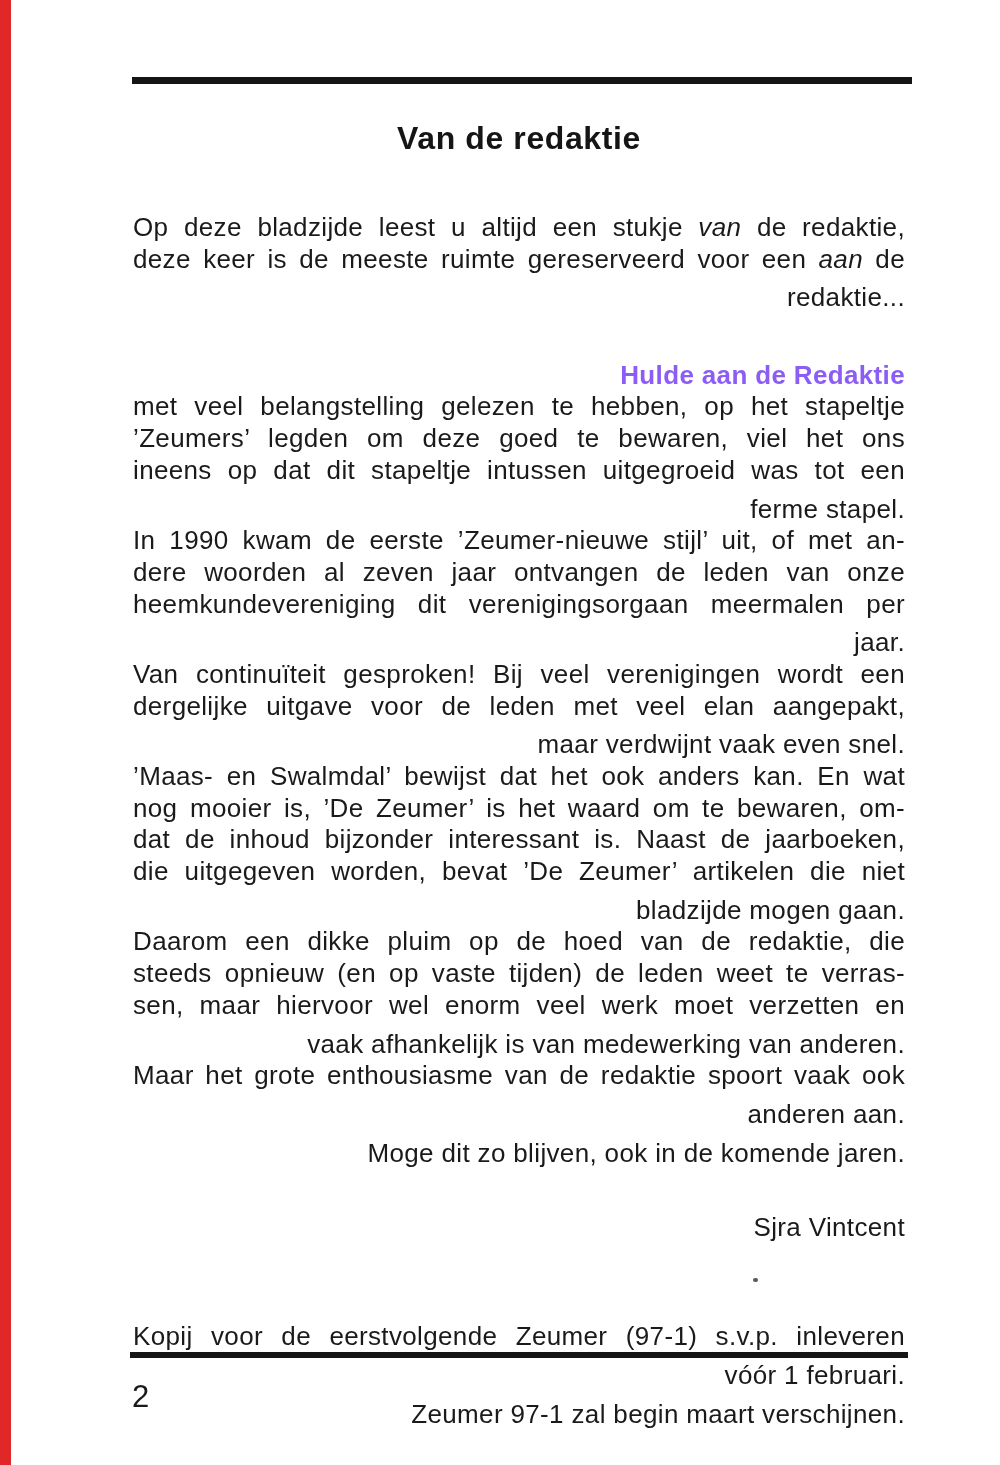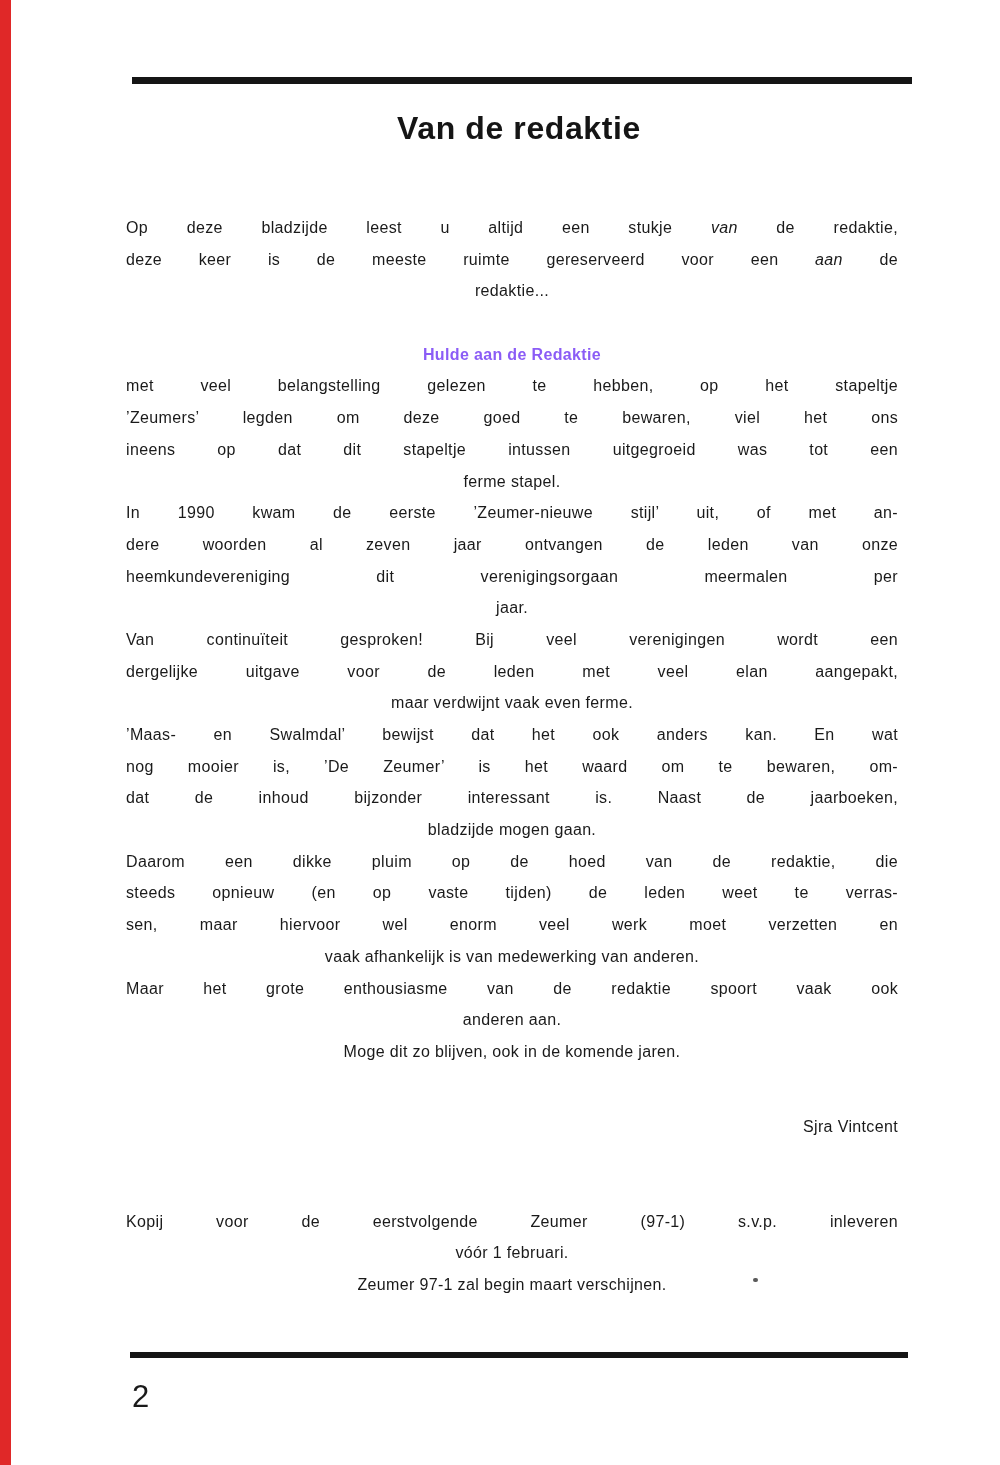--- a/index.html
+++ b/index.html
@@ -19,44 +19,44 @@
     background: #e02828;
   }
   .rule {
     position: absolute;
     background: #151515;
   }
   .rule-top  { left: 132px; top: 77px;  width: 780px; height: 7px; }
   .rule-bottom { left: 130px; top: 1352px; width: 778px; height: 6px; }
   .page-title {
     position: absolute;
-    left: 133px; top: 109px;
+    left: 133px; top: 119px;
     width: 772px;
     text-align: center;
     font-size: 32px;
     font-weight: 700;
     letter-spacing: 0.6px;
     line-height: 38px;
     color: #151515;
   }
   .text-column {
     position: absolute;
-    left: 126px; top: 212px;
+    left: 133px; top: 212px;
     width: 772px;
-    font-size: 16px;
+    font-size: 26px;
     letter-spacing: 0.35px;
     color: #1a1a1a;
   }
   .line {
     height: 31.7px;
     line-height: 31.7px;
     overflow: hidden;
   }
   .line.just  { text-align: justify; text-align-last: justify; }
-  .line.left  { text-align: center; }
+  .line.left  { text-align: right; margin-top: 7px; }
   .line.right { text-align: right; margin-top: 43px; }
   .line.bold  { font-weight: 700; color: #8b5cf6; }
   .it { font-style: italic; }
   .page-number {
     position: absolute;
     left: 132px; top: 1380px;
     font-size: 31px;
     line-height: 34px;
     color: #1a1a1a;
   }
@@ -84,24 +84,25 @@
       <div class="line just"><span>met veel belangstelling gelezen te hebben, op het stapeltje</span></div>
       <div class="line just"><span>’Zeumers’ legden om deze goed te bewaren, viel het ons</span></div>
       <div class="line just"><span>ineens op dat dit stapeltje intussen uitgegroeid was tot een</span></div>
       <div class="line left"><span>ferme stapel.</span></div>
       <div class="line just"><span>In 1990 kwam de eerste ’Zeumer-nieuwe stijl’ uit, of met an-</span></div>
       <div class="line just"><span>dere woorden al zeven jaar ontvangen de leden van onze</span></div>
       <div class="line just"><span>heemkundevereniging dit verenigingsorgaan meermalen per</span></div>
       <div class="line left"><span>jaar.</span></div>
       <div class="line just"><span>Van continuïteit gesproken! Bij veel verenigingen wordt een</span></div>
       <div class="line just"><span>dergelijke uitgave voor de leden met veel elan aangepakt,</span></div>
-      <div class="line left"><span>maar verdwijnt vaak even ferme.</span></div>
+      <div class="line left"><span>maar verdwijnt vaak even snel.</span></div>
       <div class="line just"><span>’Maas- en Swalmdal’ bewijst dat het ook anders kan. En wat</span></div>
       <div class="line just"><span>nog mooier is, ’De Zeumer’ is het waard om te bewaren, om-</span></div>
       <div class="line just"><span>dat de inhoud bijzonder interessant is. Naast de jaarboeken,</span></div>
+      <div class="line just"><span>die uitgegeven worden, bevat ’De Zeumer’ artikelen die niet</span></div>
       <div class="line left"><span>bladzijde mogen gaan.</span></div>
       <div class="line just"><span>Daarom een dikke pluim op de hoed van de redaktie, die</span></div>
       <div class="line just"><span>steeds opnieuw (en op vaste tijden) de leden weet te verras-</span></div>
       <div class="line just"><span>sen, maar hiervoor wel enorm veel werk moet verzetten en</span></div>
       <div class="line left"><span>vaak afhankelijk is van medewerking van anderen.</span></div>
       <div class="line just"><span>Maar het grote enthousiasme van de redaktie spoort vaak ook</span></div>
       <div class="line left"><span>anderen aan.</span></div>
       <div class="line left"><span>Moge dit zo blijven, ook in de komende jaren.</span></div>
       <div class="line right"><span>Sjra Vintcent</span></div>
       <div class="line left">&nbsp;</div>

